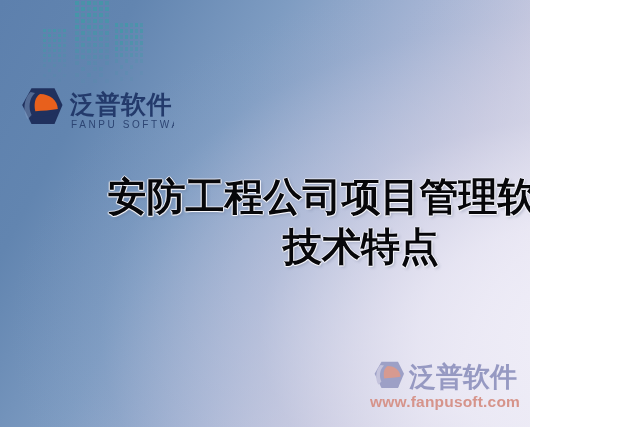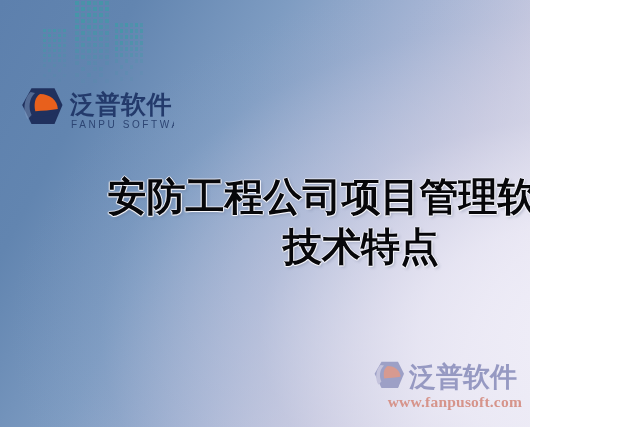--- a/index.html
+++ b/index.html
@@ -86,27 +86,27 @@
     font-family: "DejaVu Sans", "Liberation Sans", sans-serif;
     font-weight: bold;
     font-size: 27px;
     line-height: 30px;
     color: #9699c2;
     letter-spacing: 0px;
     margin-left: 1px;
     white-space: nowrap;
   }
   #wm-url {
-    font-family: Liberation Serif, serif;
+    font-family: Liberation Sans, sans-serif;
     font-weight: bold;
     font-size: 15.5px;
     line-height: 17px;
     color: #d6948b;
     letter-spacing: 0.2px;
-    text-align: right;
+    text-align: left;
     margin-top: -2px;
     white-space: nowrap;
   }
 </style>
 </head>
 <body>
 
 <div id="banner">
 
   <div id="mosaic">

